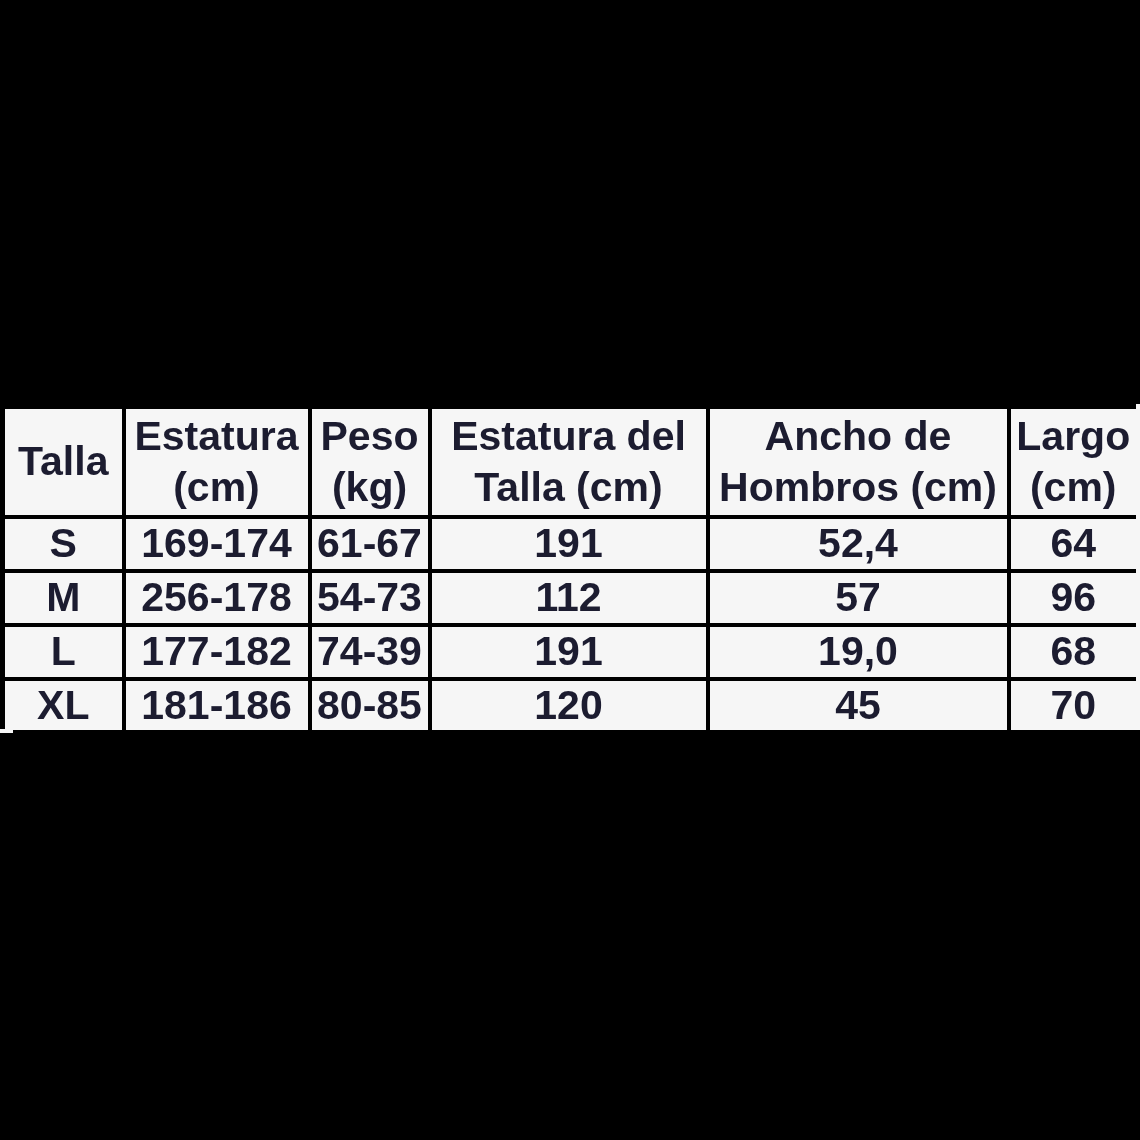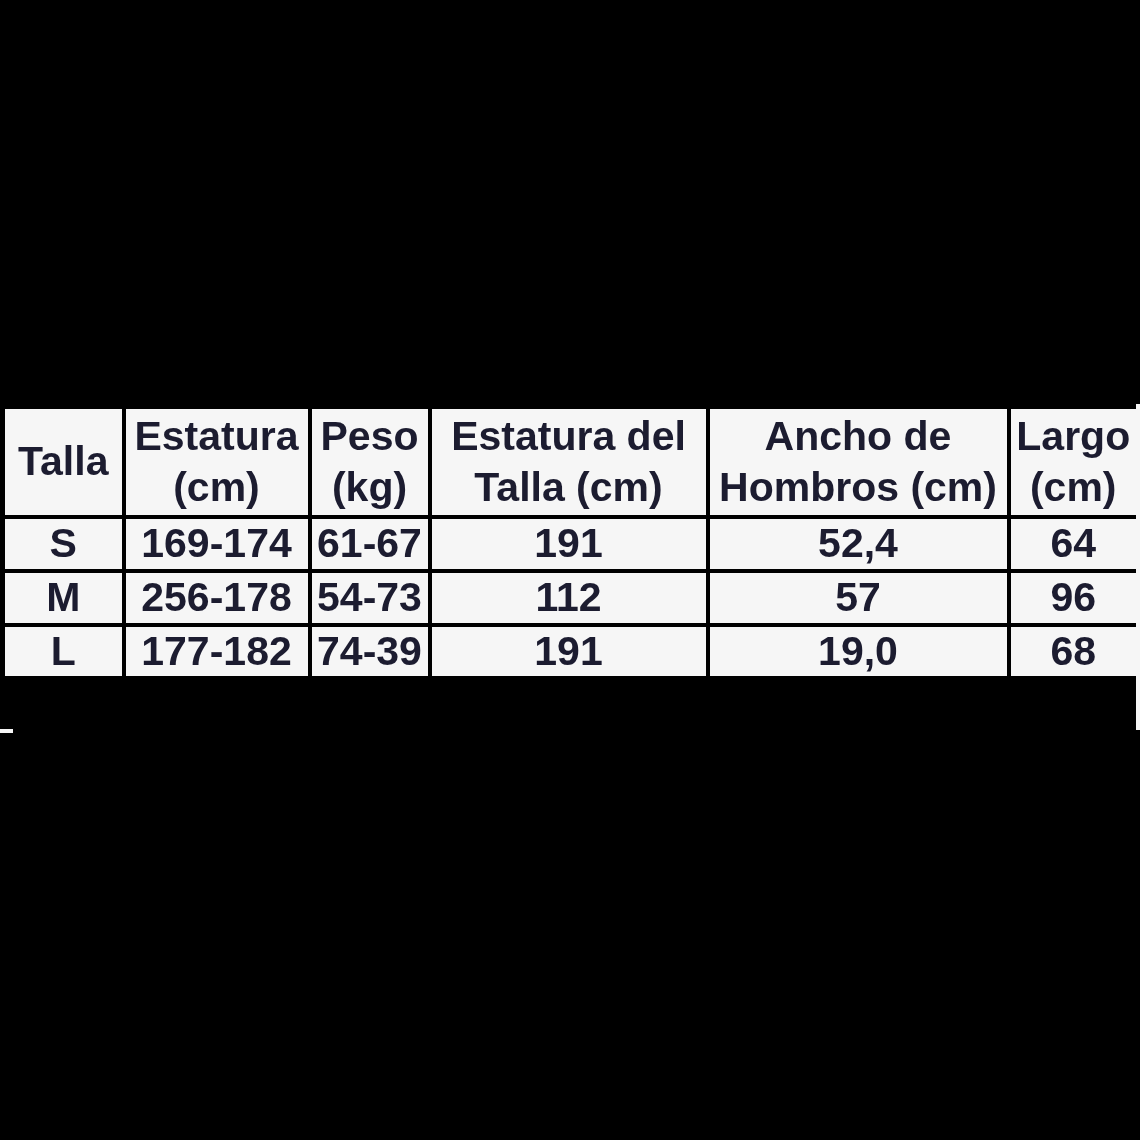--- a/index.html
+++ b/index.html
@@ -125,18 +125,26 @@
           <td>96</td>
         </tr>
         <tr>
           <th scope="row">L</th>
           <td>177-182</td>
           <td>74-39</td>
           <td>191</td>
           <td>19,0</td>
           <td>68</td>
         </tr>
+        <tr>
+          <th scope="row">XL</th>
+          <td>181-186</td>
+          <td>80-85</td>
+          <td>120</td>
+          <td>45</td>
+          <td>70</td>
+        </tr>
       </tbody>
     </table>
   </div>
   <div class="edge-sliver"></div>
   <div class="corner-dash"></div>
 </div>
 
 </body></html>

